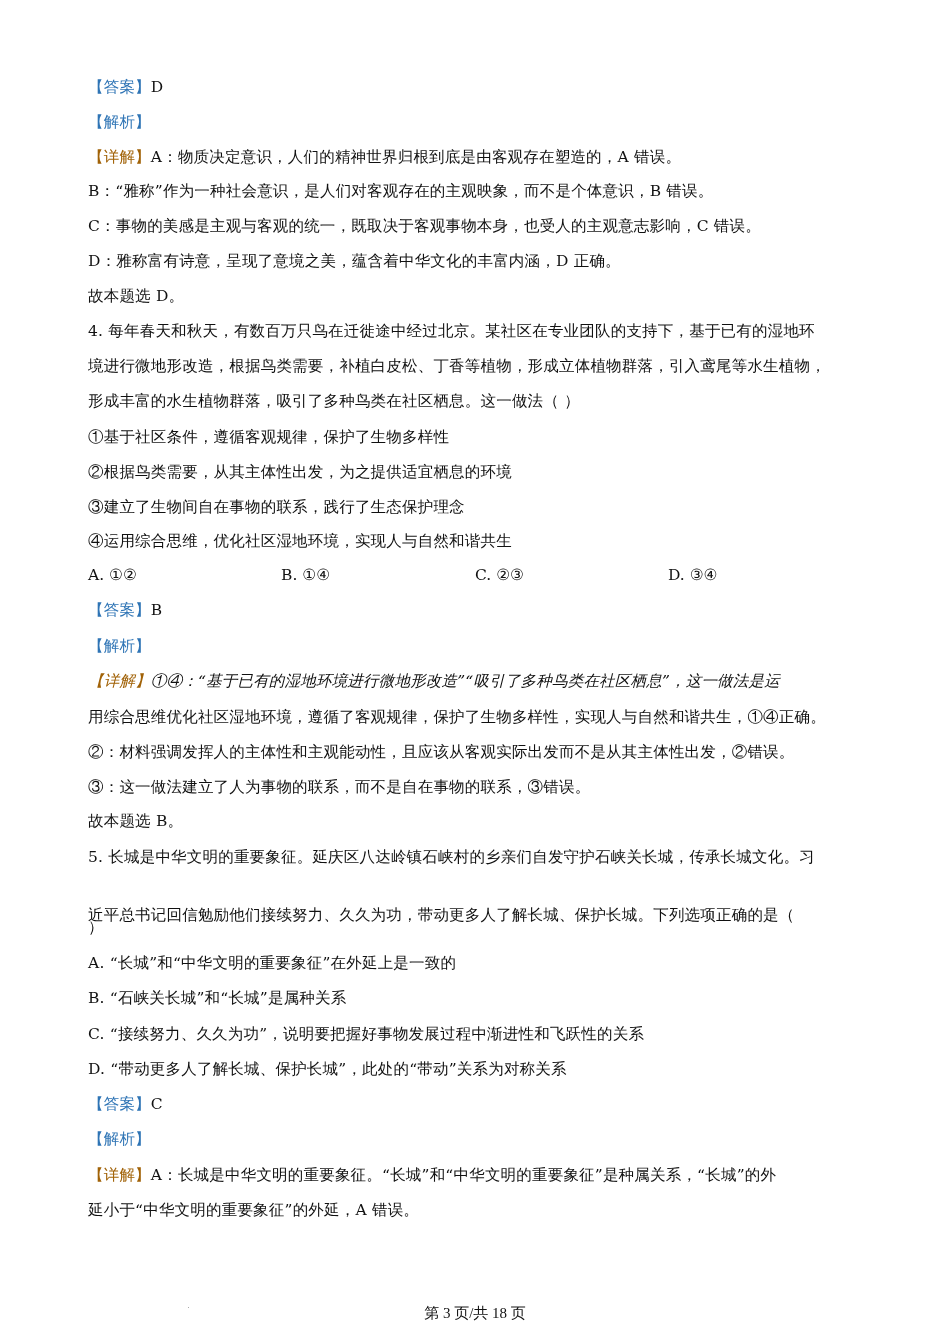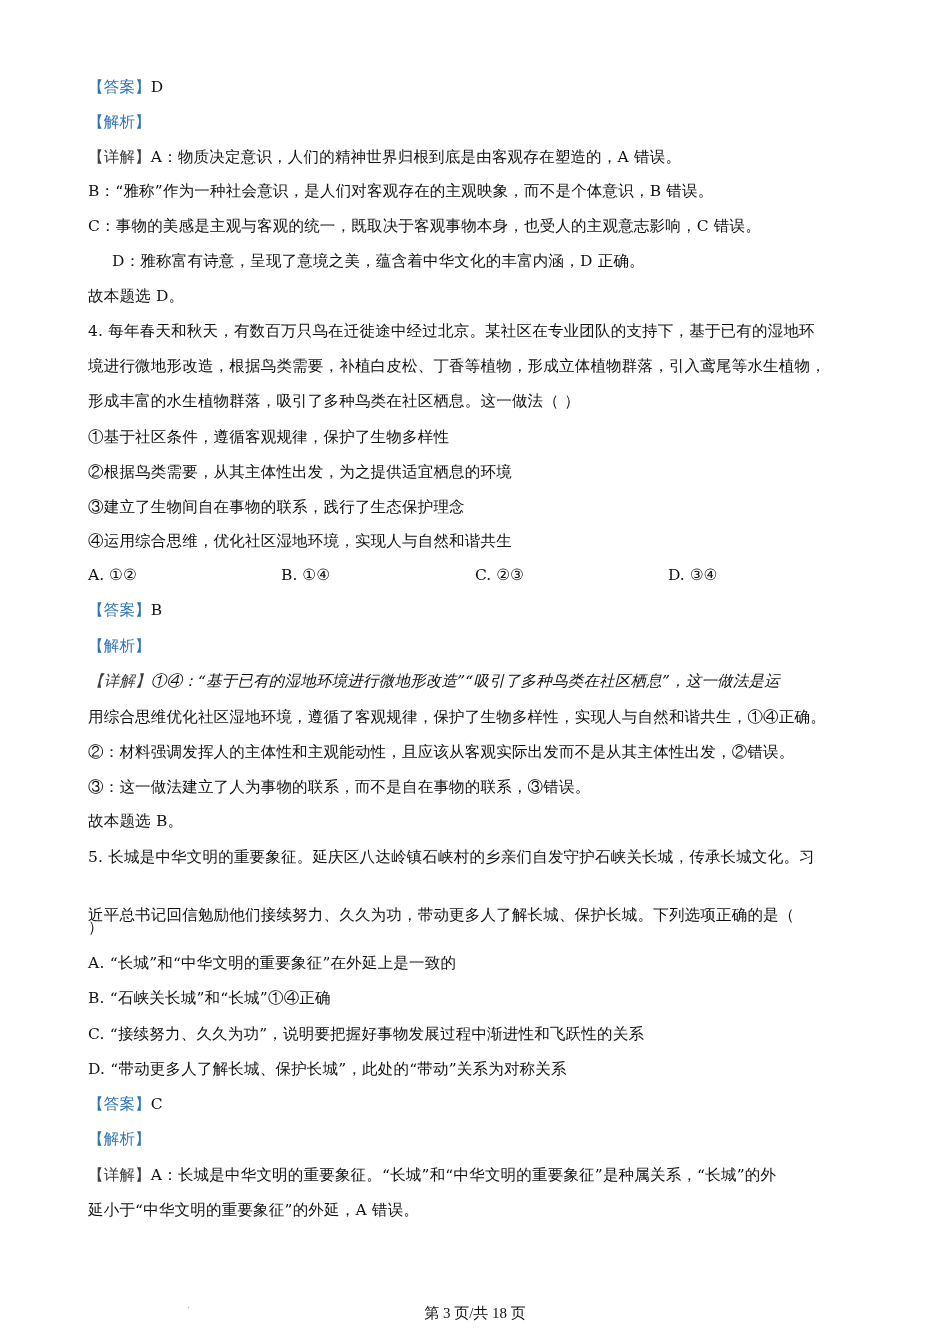--- a/index.html
+++ b/index.html
@@ -26,21 +26,21 @@
       left: 0;
       white-space: nowrap;
       font-size: 15.5px;
       line-height: 22px;
       letter-spacing: 0.2px;
     }
     .label-blue {
       color: #2E74B5;
     }
     .label-black {
-      color: #404040;
+      color: #a16207;
     }
     .opts {
       position: absolute;
       left: 0;
       width: 780px;
       font-size: 15.5px;
       line-height: 22px;
     }
     .opt {
       position: absolute;
@@ -76,21 +76,21 @@
     <span class="label-blue">【答案】</span><span>D</span>
   </div>
   <div class="line" style="top:39px;">
     <span class="label-blue">【解析】</span>
   </div>
   <div class="line" style="top:74px;">
     <span class="label-black">【详解】</span><span>A：物质决定意识，人们的精神世界归根到底是由客观存在塑造的，A 错误。</span>
   </div>
   <div class="line" style="top:108px;">B：“雅称”作为一种社会意识，是人们对客观存在的主观映象，而不是个体意识，B 错误。</div>
   <div class="line" style="top:143px;">C：事物的美感是主观与客观的统一，既取决于客观事物本身，也受人的主观意志影响，C 错误。</div>
-  <div class="line" style="top:178px;margin-left:24px;">D：雅称富有诗意，呈现了意境之美，蕴含着中华文化的丰富内涵，D 正确。</div>
+  <div class="line" style="top:178px;">D：雅称富有诗意，呈现了意境之美，蕴含着中华文化的丰富内涵，D 正确。</div>
   <div class="line" style="top:213px;">故本题选 D。</div>
 
   <div class="line" style="top:248px;">4. 每年春天和秋天，有数百万只鸟在迁徙途中经过北京。某社区在专业团队的支持下，基于已有的湿地环</div>
   <div class="line" style="top:283px;">境进行微地形改造，根据鸟类需要，补植白皮松、丁香等植物，形成立体植物群落，引入鸢尾等水生植物，</div>
   <div class="line" style="top:318px;">形成丰富的水生植物群落，吸引了多种鸟类在社区栖息。这一做法（        ）</div>
 
   <div class="line" style="top:354px;">①基于社区条件，遵循客观规律，保护了生物多样性</div>
   <div class="line" style="top:389px;">②根据鸟类需要，从其主体性出发，为之提供适宜栖息的环境</div>
   <div class="line" style="top:424px;">③建立了生物间自在事物的联系，践行了生态保护理念</div>
   <div class="line" style="top:458px;">④运用综合思维，优化社区湿地环境，实现人与自然和谐共生</div>
@@ -114,21 +114,21 @@
   <div class="line" style="top:634px;">用综合思维优化社区湿地环境，遵循了客观规律，保护了生物多样性，实现人与自然和谐共生，①④正确。</div>
   <div class="line" style="top:669px;">②：材料强调发挥人的主体性和主观能动性，且应该从客观实际出发而不是从其主体性出发，②错误。</div>
   <div class="line" style="top:704px;">③：这一做法建立了人为事物的联系，而不是自在事物的联系，③错误。</div>
   <div class="line" style="top:738px;">故本题选 B。</div>
 
   <div class="line" style="top:774px;">5. 长城是中华文明的重要象征。延庆区八达岭镇石峡村的乡亲们自发守护石峡关长城，传承长城文化。习</div>
   <div class="line" style="top:809px;margin-top:23px;">近平总书记回信勉励他们接续努力、久久为功，带动更多人了解长城、保护长城。下列选项正确的是（</div>
   <div class="line" style="top:844px;">）</div>
 
   <div class="line" style="top:880px;">A. “长城”和“中华文明的重要象征”在外延上是一致的</div>
-  <div class="line" style="top:915px;">B. “石峡关长城”和“长城”①④正确</div>
+  <div class="line" style="top:915px;">B. “石峡关长城”和“长城”是属种关系</div>
   <div class="line" style="top:951px;">C. “接续努力、久久为功”，说明要把握好事物发展过程中渐进性和飞跃性的关系</div>
   <div class="line" style="top:986px;">D. “带动更多人了解长城、保护长城”，此处的“带动”关系为对称关系</div>
 
   <div class="line" style="top:1021px;">
     <span class="label-blue">【答案】</span><span>C</span>
   </div>
   <div class="line" style="top:1056px;">
     <span class="label-blue">【解析】</span>
   </div>
   <div class="line" style="top:1092px;">

